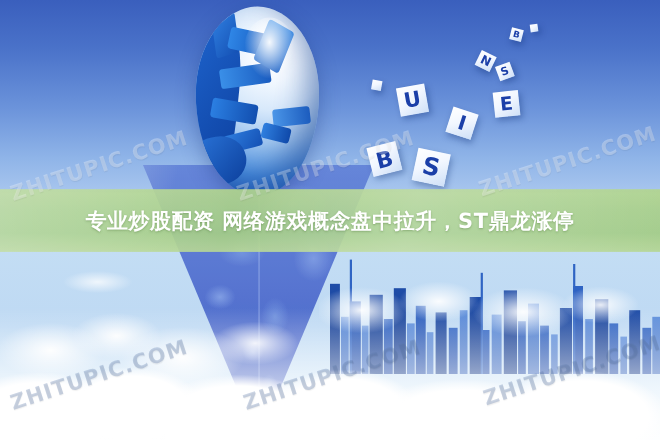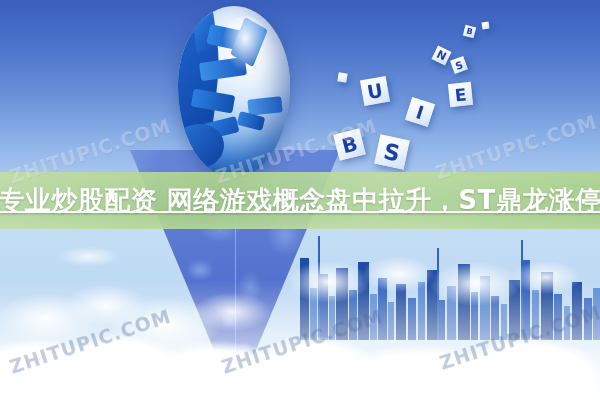--- a/index.html
+++ b/index.html
@@ -32,26 +32,25 @@
   .green-band .shine{
     position:absolute;left:0;top:0;width:600px;height:57px;
     background:linear-gradient(105deg,rgba(255,255,255,.22) 0%,rgba(255,255,255,0) 35%,rgba(255,255,255,.18) 62%,rgba(255,255,255,0) 100%);
   }
 
   .headline{
     position:absolute;left:0;top:172px;width:600px;height:57px;
     display:flex;align-items:center;justify-content:center;
     color:#ffffff;
     font-weight:bold;
-    font-size:26px;
+    font-size:19px;
     letter-spacing:.5px;
     white-space:nowrap;
     text-shadow:0 1px 2px rgba(80,120,60,.45);
     font-family:"DejaVu Sans","Liberation Sans",sans-serif;
-    text-decoration:underline;
   }
 
   
   .globe{
     position:absolute;left:178px;top:6px;width:112px;height:172px;
     border-radius:50% 50% 50% 50% / 46% 46% 54% 54%;
     background:
       radial-gradient(circle at 62% 26%,#ffffff 0%,#f2f8ff 16%,#d8e9fb 34%,#9dc4ef 55%,#4a8fe0 76%,#1f5fc4 100%);
     box-shadow:inset -10px -14px 26px rgba(10,50,130,.45), 0 6px 18px rgba(20,50,120,.35);
     overflow:hidden;

